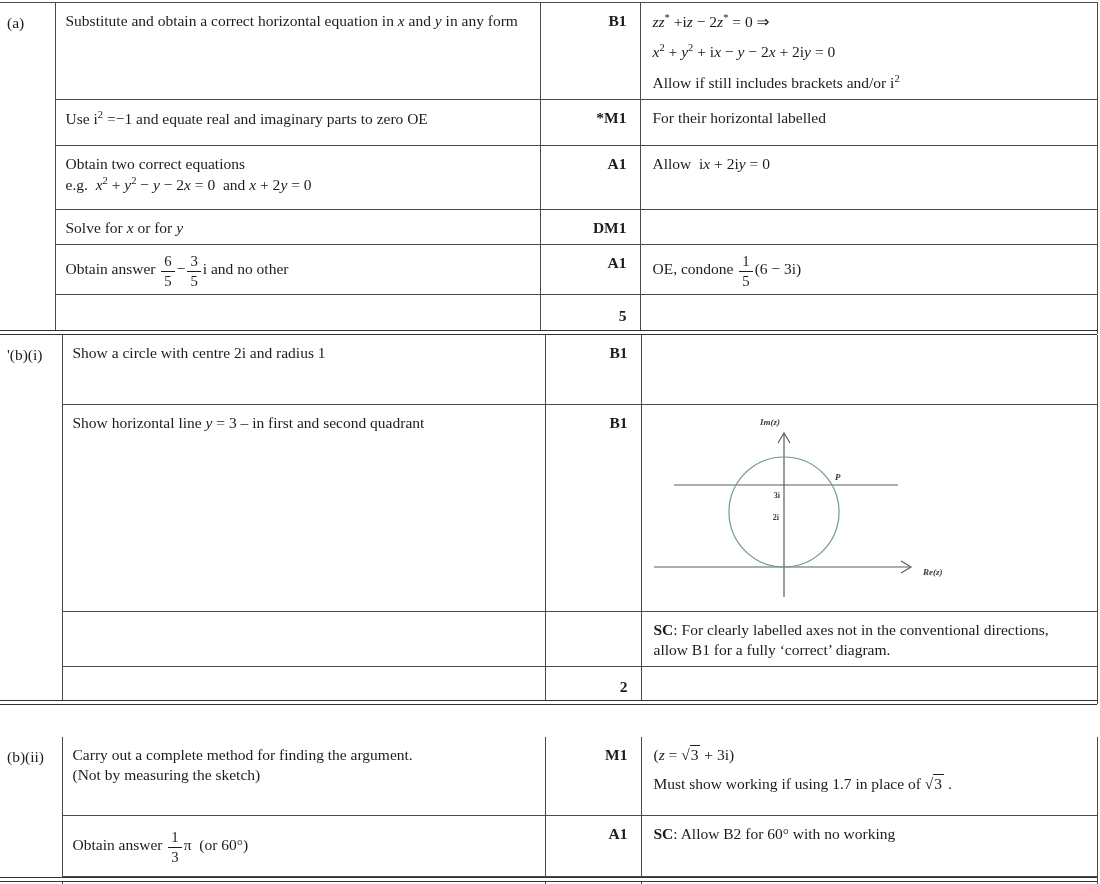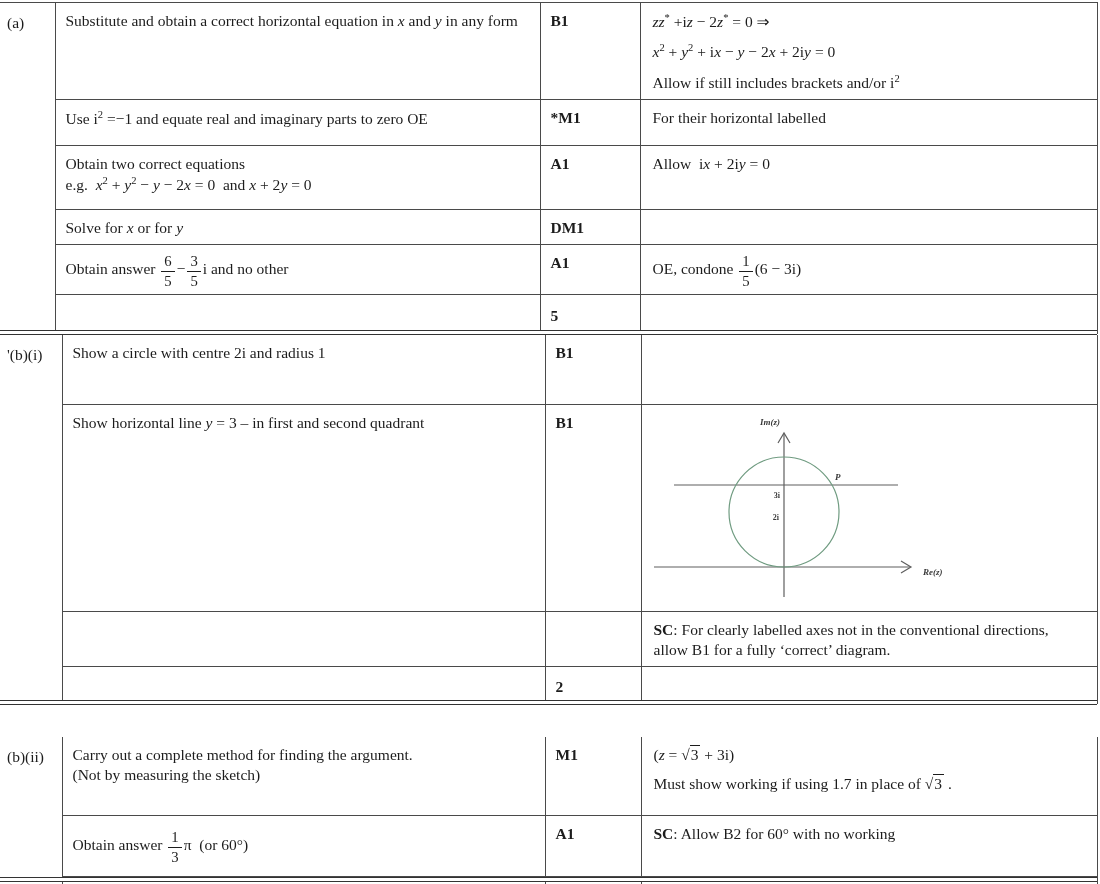--- a/index.html
+++ b/index.html
@@ -9,21 +9,21 @@
   }
   table.mark-table{
     border-collapse:collapse;table-layout:fixed;
     position:absolute;left:0;width:1097px;
   }
   td{
     border:1px solid #4a4a4a;vertical-align:top;
     padding:8px 10px 6px 10px;overflow:hidden;line-height:1.3;
   }
   td.part{border-left:none;padding-left:7px;padding-top:10px;}
-  td.mark{font-weight:bold;padding-right:13px;}
+  td.mark{text-align:right;font-weight:bold;padding-right:13px;}
   td.comment{padding-left:12px;}
   td.noborder-top{border-top:none;}
   td.noborder-bottom{border-bottom:none;}
   .mline{margin-bottom:9px;}
   sup{font-size:0.68em;}
   .frac{display:inline-block;text-align:center;vertical-align:middle;font-size:0.95em;line-height:1;margin:0 2px;}
   .frac .num{display:block;border-bottom:1px solid #1c1c1c;padding:1px 3px 2px 3px;}
   .frac .den{display:block;padding-top:2px;}
   .sqrt .rad{border-top:1px solid #1c1c1c;padding:0 2px 0 1px;}
   .hdivider{

